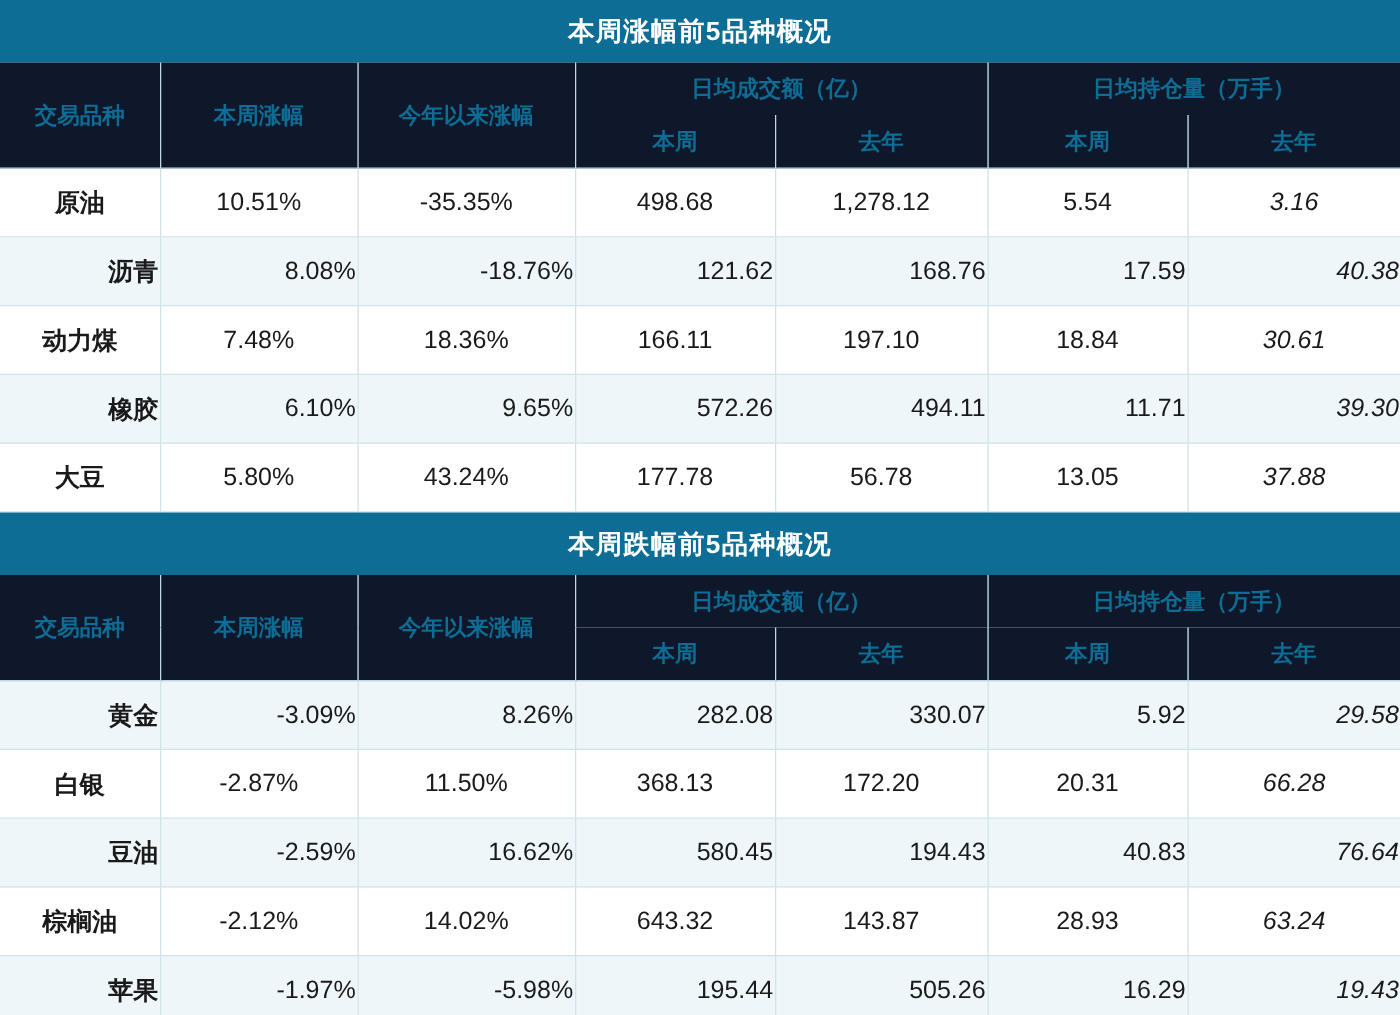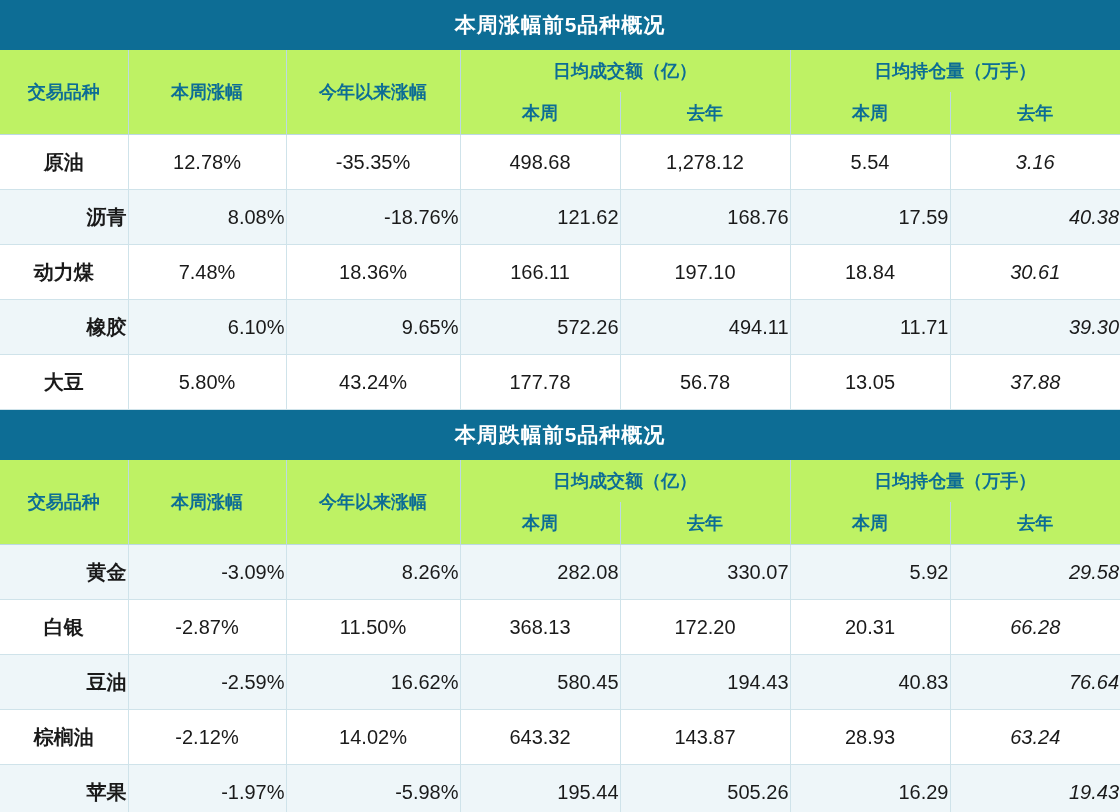--- a/index.html
+++ b/index.html
@@ -43,21 +43,21 @@
     height: 48px;
     letter-spacing: 1px;
     border: none;
   }
   .hdr td {
     color: #0d6d95;
     font-size: 18px;
     font-weight: bold;
     text-align: center;
     vertical-align: middle;
-    background: #bef264;
+    background: #0f172a;
     border-right: 1px solid #bcd9e4;
     border-bottom: 1px solid #bcd9e4;
     height: 40px;
   }
   .hdr td.nb { border-bottom: none; }
   .hdr td:last-child { border-right: none; }
 
   .data td {
     font-size: 20px;
     text-align: center;
@@ -109,21 +109,21 @@
       </tr>
       <tr class="hdr">
         <td>本周</td>
         <td>去年</td>
         <td>本周</td>
         <td>去年</td>
       </tr>
 
       <tr class="data plain">
         <td class="name">原油</td>
-        <td>12.78%</td>
+        <td>10.51%</td>
         <td>-35.35%</td>
         <td>498.68</td>
         <td>1,278.12</td>
         <td>5.54</td>
         <td>3.16</td>
       </tr>
       <tr class="data alt">
         <td class="name">沥青</td>
         <td>8.08%</td>
         <td>-18.76%</td>

